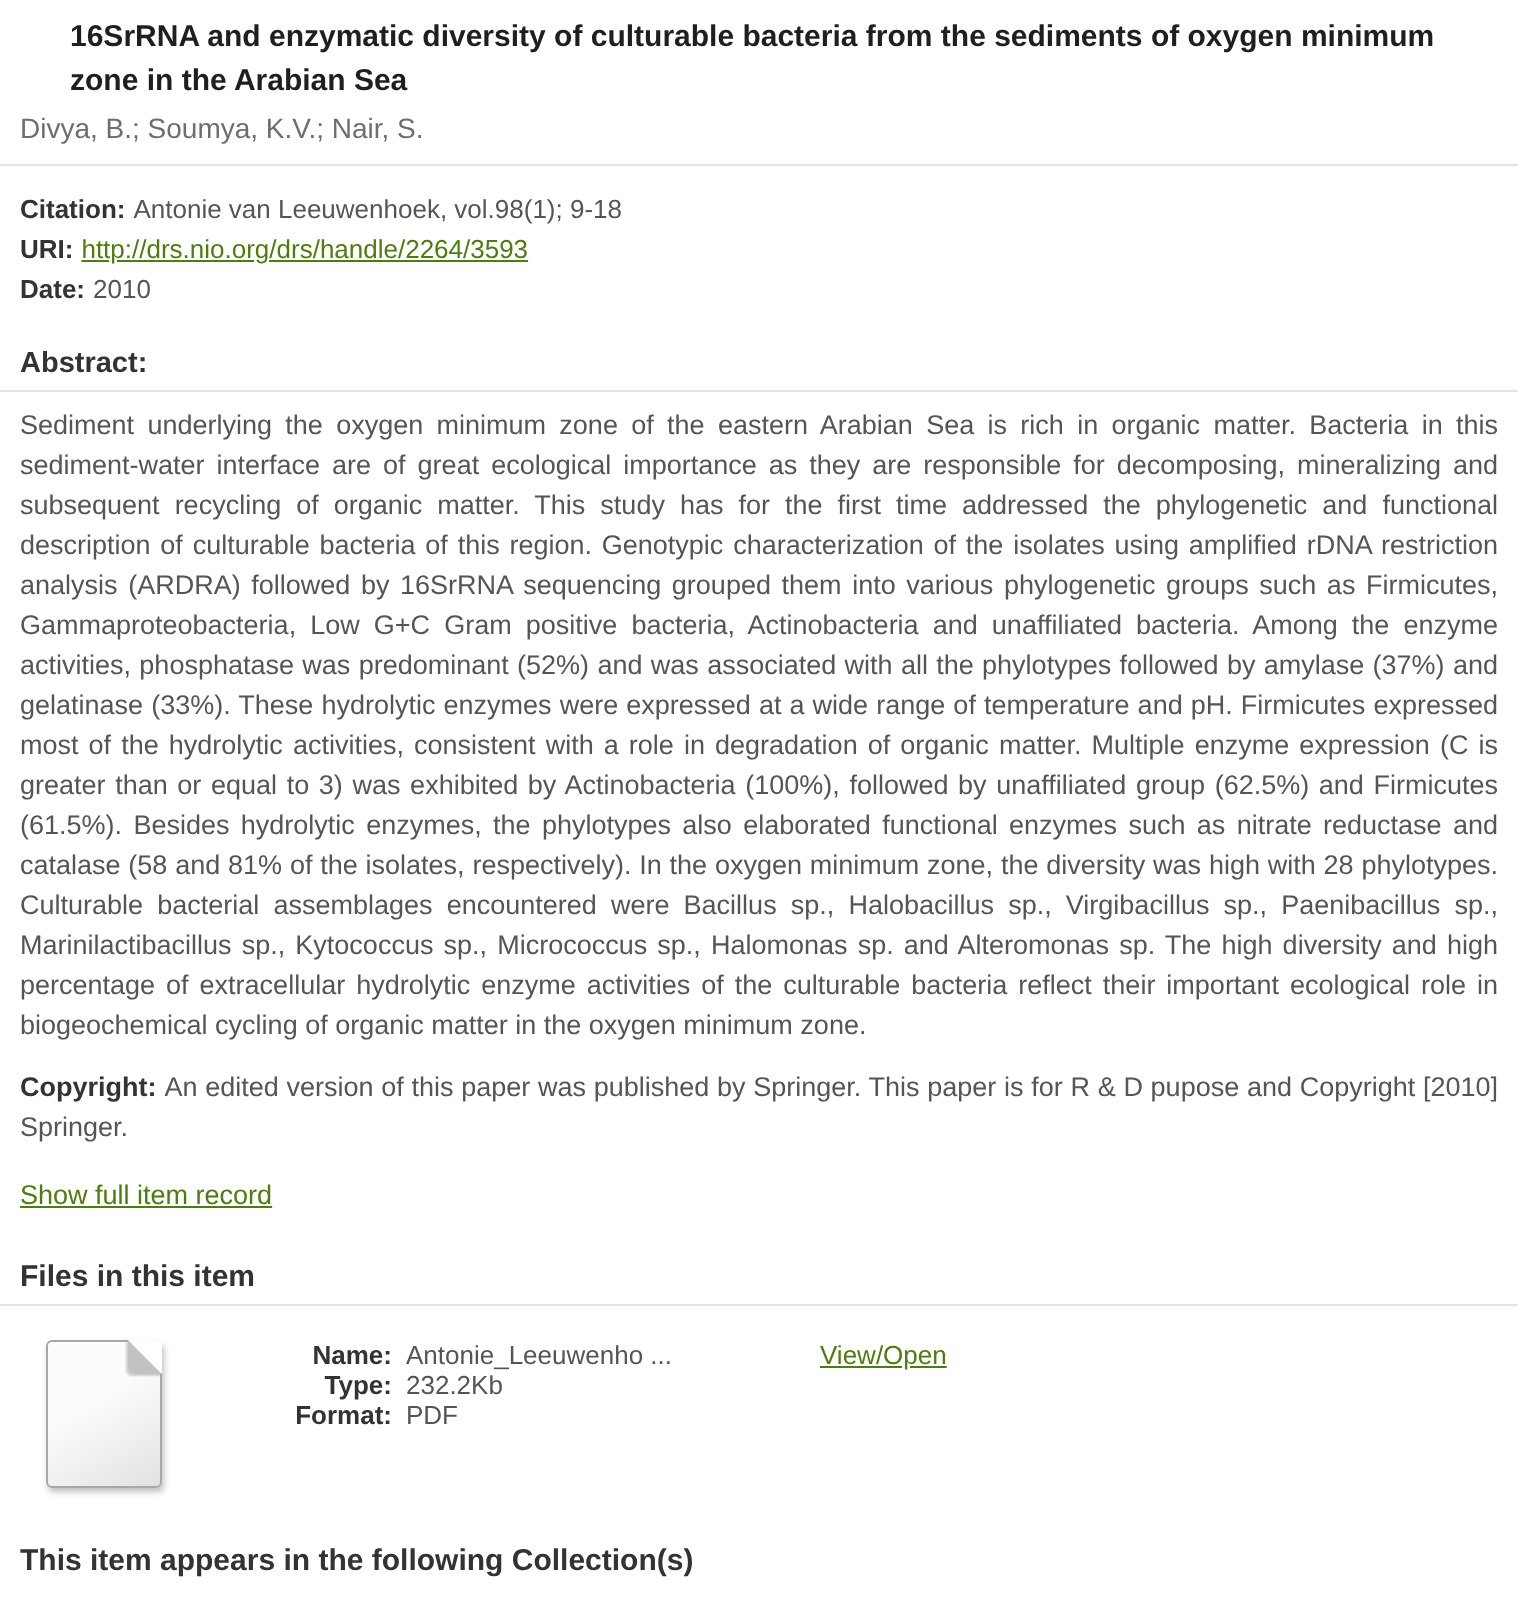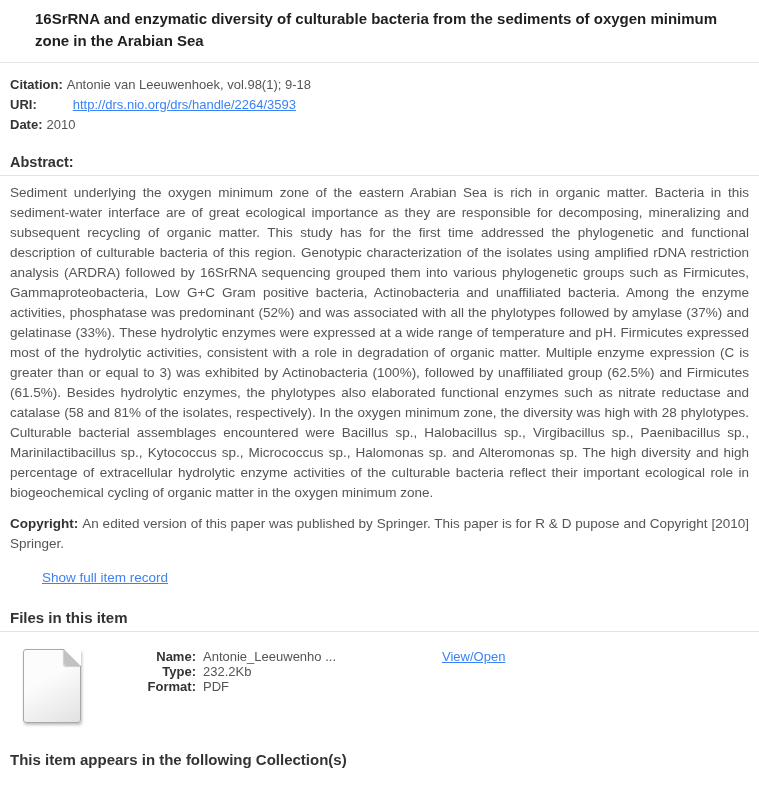--- a/index.html
+++ b/index.html
@@ -32,24 +32,23 @@
     border-top: 1px solid #e4e4e4;
     margin: 10px -10px 0 -10px;
   }
   .rule.tight { margin-top: 4px; }
 
   .meta { margin-top: 12px; font-size: 13px; }
   .meta-row { line-height: 20px; color: #555; }
   .label { font-weight: bold; color: #333; margin-right: 4px; }
 
   a.link {
-    color: #3b82f6;
+    color: #4d7c0f;
     text-decoration: underline;
     cursor: pointer;
-    margin-left: 32px;
   }
 
   .section-heading {
     font-size: 14.5px;
     font-weight: bold;
     color: #333;
     margin-top: 18px;
     line-height: 18px;
   }
 
@@ -119,20 +118,21 @@
   }
   .fi-value { margin-left: 7px; color: #555; }
   .view-open { font-size: 13px; line-height: 15px; }
 </style>
 </head>
 <body>
 
 <div class="page">
 
   <h1 class="title">16SrRNA and enzymatic diversity of culturable bacteria from the sediments of oxygen minimum zone in the Arabian Sea</h1>
+  <div class="authors">Divya, B.; Soumya, K.V.; Nair, S.</div>
 
   <hr class="rule">
 
   <div class="meta">
     <div class="meta-row">
       <span class="label">Citation:</span><span>Antonie van Leeuwenhoek, vol.98(1); 9-18</span>
     </div>
     <div class="meta-row">
       <span class="label">URI:</span><a class="link">http://drs.nio.org/drs/handle/2264/3593</a>
     </div>

